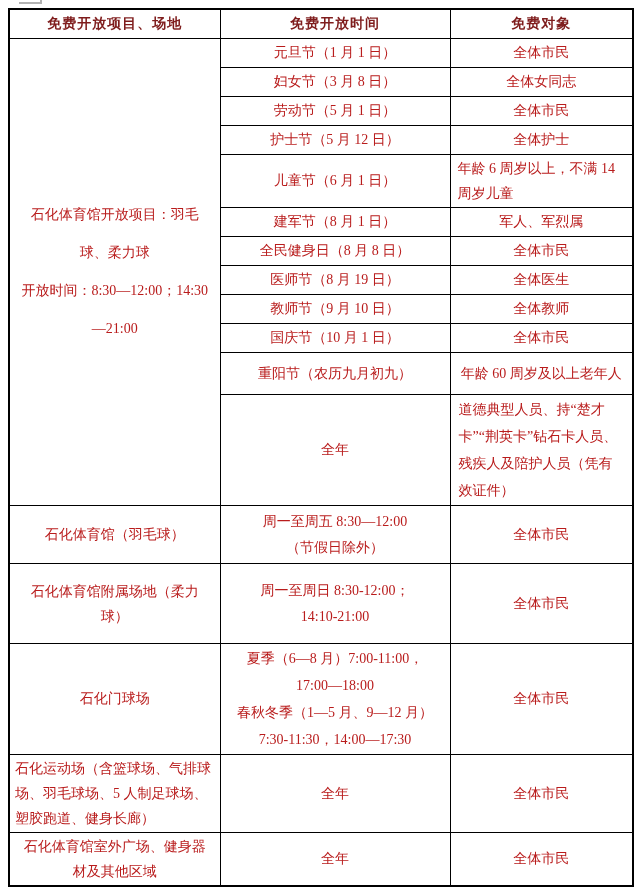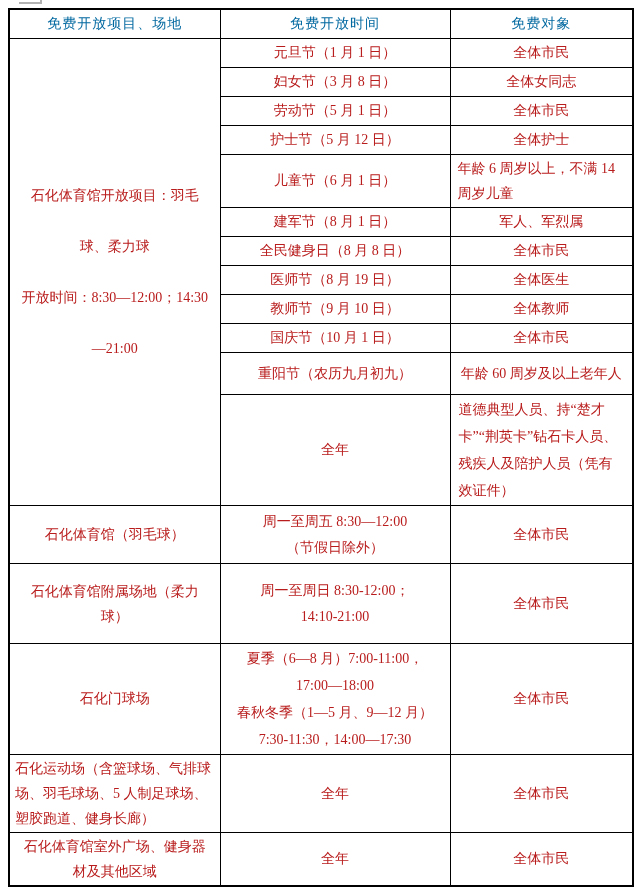--- a/index.html
+++ b/index.html
@@ -35,35 +35,35 @@
     border: 1px solid #000000;
     text-align: center;
     vertical-align: middle;
     font-size: 14px;
     padding: 1px 7px;
     color: #b91c1c;
     line-height: 26px;
     overflow: hidden;
   }
   th {
-    color: #0369a1;
-    font-weight: normal;
+    color: #7f1d1d;
+    font-weight: bold;
     letter-spacing: 1px;
   }
   .rhead { height: 27px; }
   .r29  { height: 29px; }
   .r45  { height: 45px; }
   .r49  { height: 42px; }
   .r109 { height: 109px; }
   .r58  { height: 58px; }
   .r80  { height: 80px; }
   .r110 { height: 110px; }
   .r77  { height: 77px; margin-left: 6px; }
   .r48  { height: 48px; }
-  td.venue-group { line-height: 51px; }
+  td.venue-group { line-height: 38px; }
   td.venue-cell-wrap { line-height: 25px; }
   td.tall-target { line-height: 27px; padding: 1px 8px; }
   .time-line { display: block; }
 </style>
 </head>
 <body>
 
 <div class="page-artifact"></div>
 
 <table class="free-open-table">

